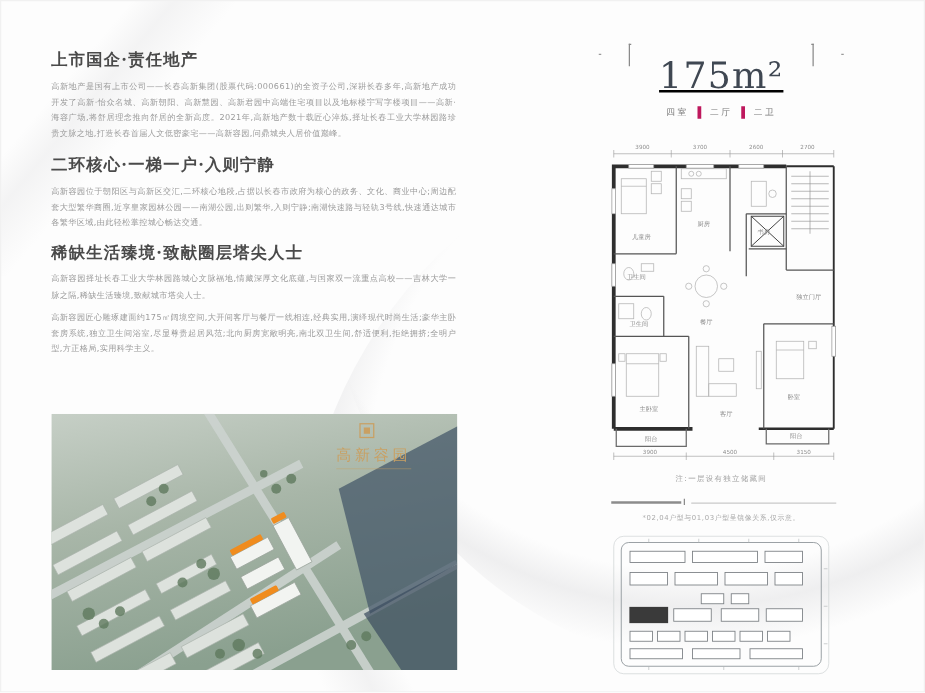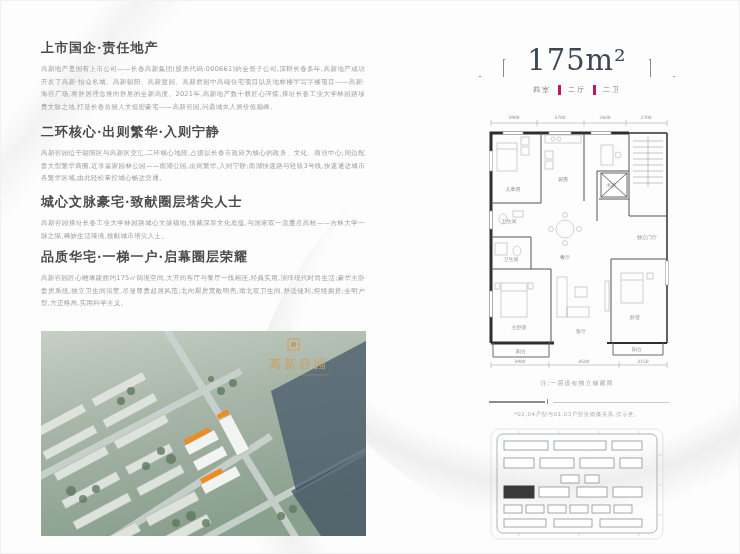--- a/index.html
+++ b/index.html
@@ -23,21 +23,21 @@
   .section p { font-size:6.5px; color:#9b9b9b; line-height:12.5px; text-align:justify; letter-spacing:0.3px; }
   .sec-1 { top:38px; } .sec-2 { top:122px; } .sec-3 { top:192px; } .sec-4 { top:247px; }
 
   
   .aerial { position:absolute; left:40px; top:330px; width:325px; height:205px; overflow:hidden; }
   .aerial svg { display:block; }
 
   
   .area-block { position:absolute; left:478px; top:38px; width:196px; text-align:center; }
   .area-label { font-size:7px; color:#6f6f6f; letter-spacing:3px; }
-  .area-row { margin-top:4px; display:flex; align-items:flex-end; justify-content:center; gap:22px; }
+  .area-row { margin-top:4px; display:flex; align-items:flex-start; justify-content:center; gap:22px;text-decoration:underline; }
   .dash { width:12px; height:1px; background:#9a9a9a; }
   .corner-l { width:7px; height:18px; border-left:1px solid #8a8a8a; border-top:1px solid #8a8a8a; margin-top:-8px; }
   .corner-r { width:7px; height:18px; border-right:1px solid #8a8a8a; border-top:1px solid #8a8a8a; margin-top:-8px; }
   .area-value { font-family:"DejaVu Serif","Liberation Serif",serif; font-size:29px; color:#3f4752; letter-spacing:1px; }
   .layout-row { margin-top:8px; display:flex; justify-content:center; align-items:center; }
   .layout-row span { font-size:7px; color:#7a7a7a; letter-spacing:2px; padding:0 7px; }
   .layout-row span + span { border-left:3px solid #be185d; }
 
   .floorplan { position:absolute; left:478px; top:110px; width:200px; height:262px; }
   .fp-caption { position:absolute; left:478px; top:378px; width:196px; text-align:center;
@@ -61,29 +61,28 @@
 <div class="page">
   <div class="sweep sweep-a"></div>
   <div class="sweep sweep-b"></div>
   <div class="sweep sweep-c"></div>
 
   <div class="section sec-1">
     <h2>上市国企·责任地产</h2>
     <p>高新地产是国有上市公司——长春高新集团(股票代码:000661)的全资子公司,深耕长春多年,高新地产成功开发了高新·怡众名城、高新朝阳、高新慧园、高新君园中高端住宅项目以及地标楼宇写字楼项目——高新·海容广场,将舒居理念推向舒居的全新高度。2021年,高新地产数十载匠心淬炼,择址长春工业大学林园路珍贵文脉之地,打造长春首届人文低密豪宅——高新容园,问鼎城央人居价值巅峰。</p>
   </div>
   <div class="section sec-2">
-    <h2>二环核心·出则繁华·入则宁静</h2>
+    <h2>二环核心·一梯一户·入则宁静</h2>
     <p>高新容园位于朝阳区与高新区交汇,二环核心地段,占据以长春市政府为核心的政务、文化、商业中心;周边配套大型繁华商圈,近享皇家园林公园——南湖公园,出则繁华,入则宁静;南湖快速路与轻轨3号线,快速通达城市各繁华区域,由此轻松掌控城心畅达交通。</p>
   </div>
   <div class="section sec-3">
-    <h2>城心文脉豪宅·致献圈层塔尖人士</h2>
+    <h2>稀缺生活臻境·致献圈层塔尖人士</h2>
     <p>高新容园择址长春工业大学林园路城心文脉福地,情藏深厚文化底蕴,与国家双一流重点高校——吉林大学一脉之隔,稀缺生活臻境,致献城市塔尖人士。</p>
   </div>
   <div class="section sec-4">
-    <h2>品质华宅·一梯一户·启幕圈层荣耀</h2>
     <p>高新容园匠心雕琢建面约175㎡阔境空间,大开间客厅与餐厅一线相连,经典实用,演绎现代时尚生活;豪华主卧套房系统,独立卫生间浴室,尽显尊贵起居风范;北向厨房宽敞明亮,南北双卫生间,舒适便利,拒绝拥挤;全明户型,方正格局,实用科学主义。</p>
   </div>
 
   <div class="aerial">
     <svg width="325" height="205" viewBox="0 0 325 205">
       <defs>
         <linearGradient id="ag" x1="0" y1="0" x2="0.3" y2="1">
           <stop offset="0" stop-color="#c6cfc6"></stop>
             <stop offset="0.45" stop-color="#a8b6a8"></stop>
             <stop offset="1" stop-color="#8aa08f"></stop>

